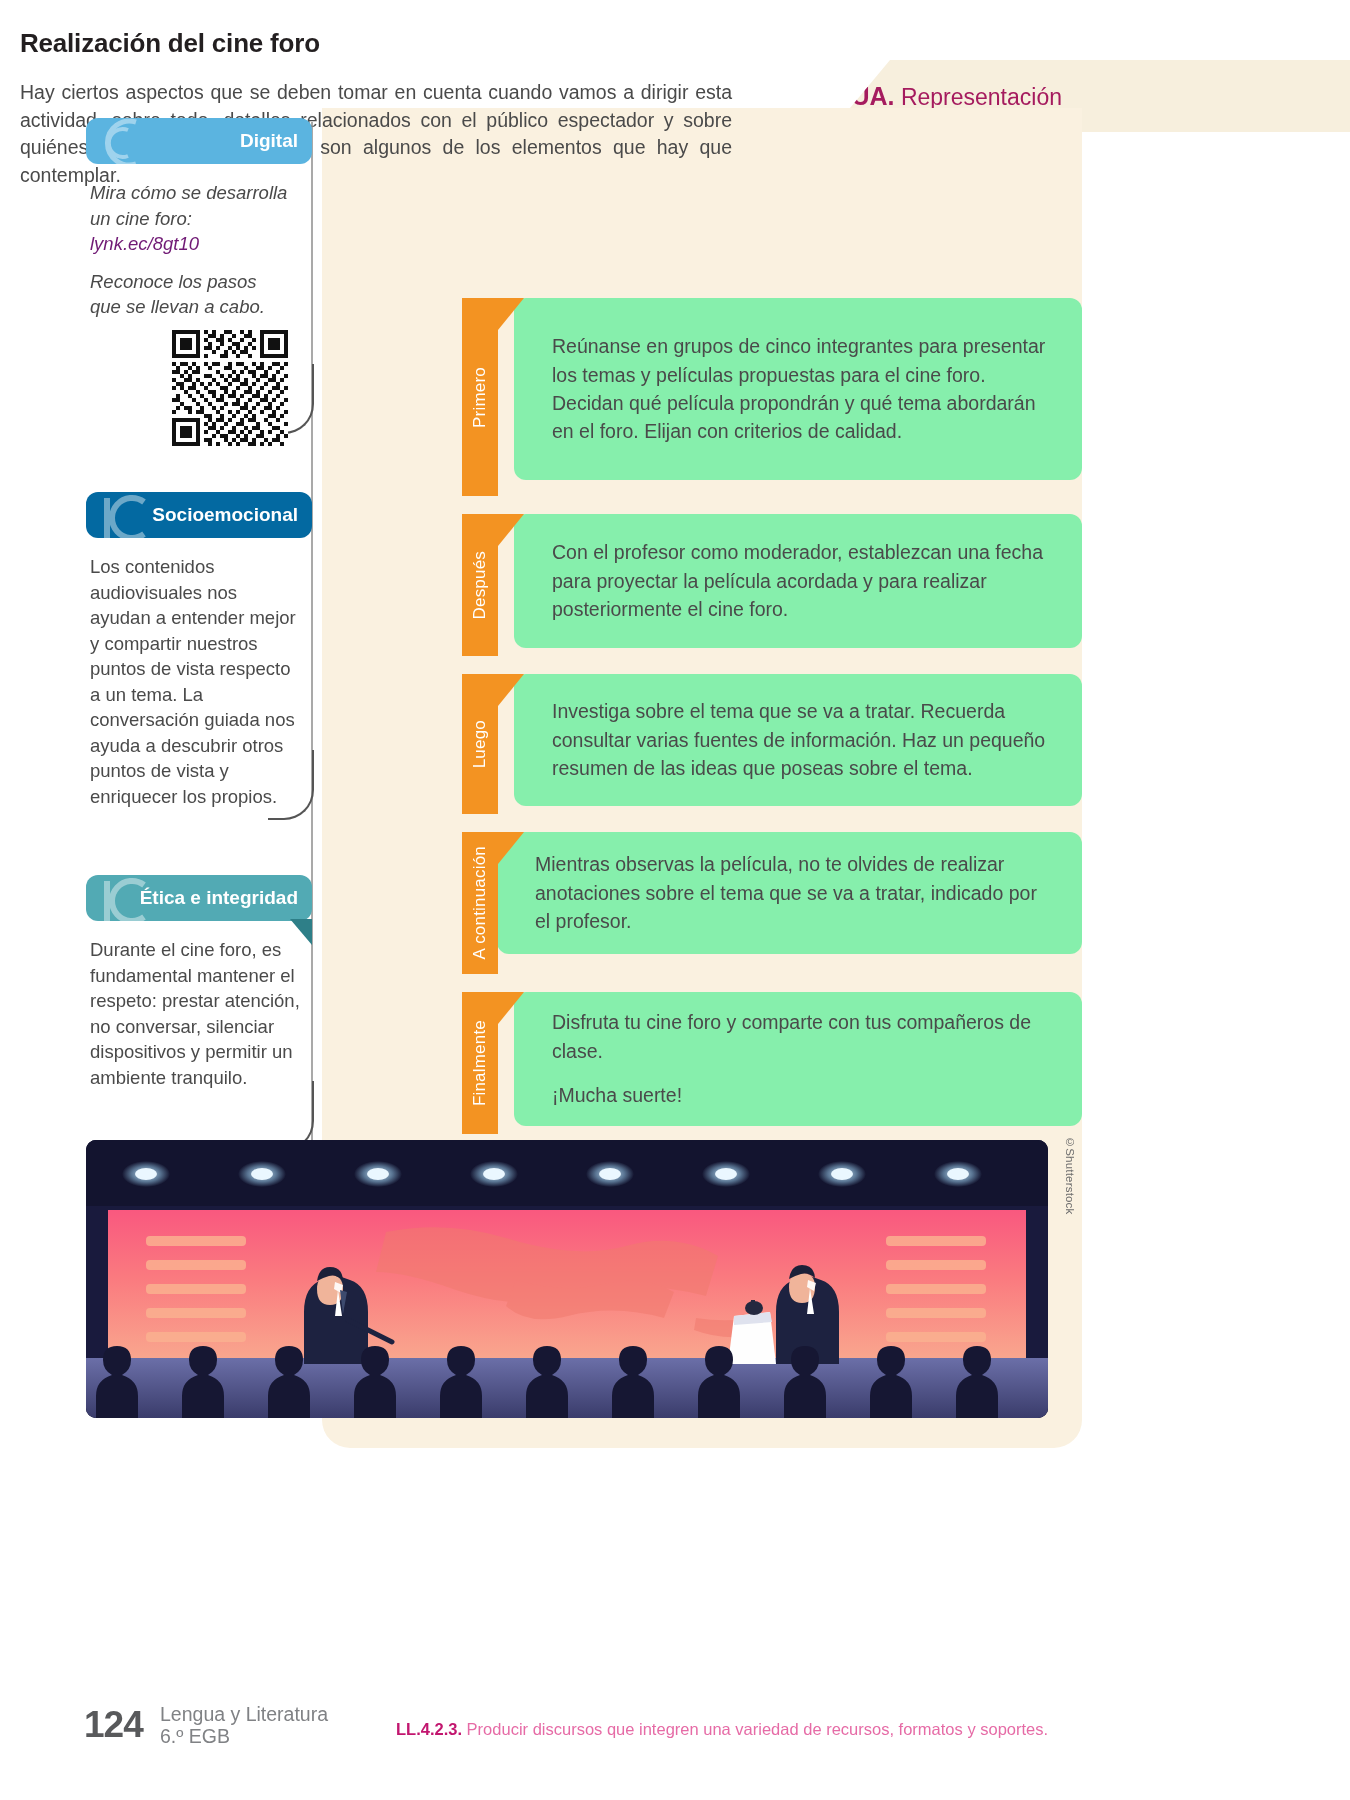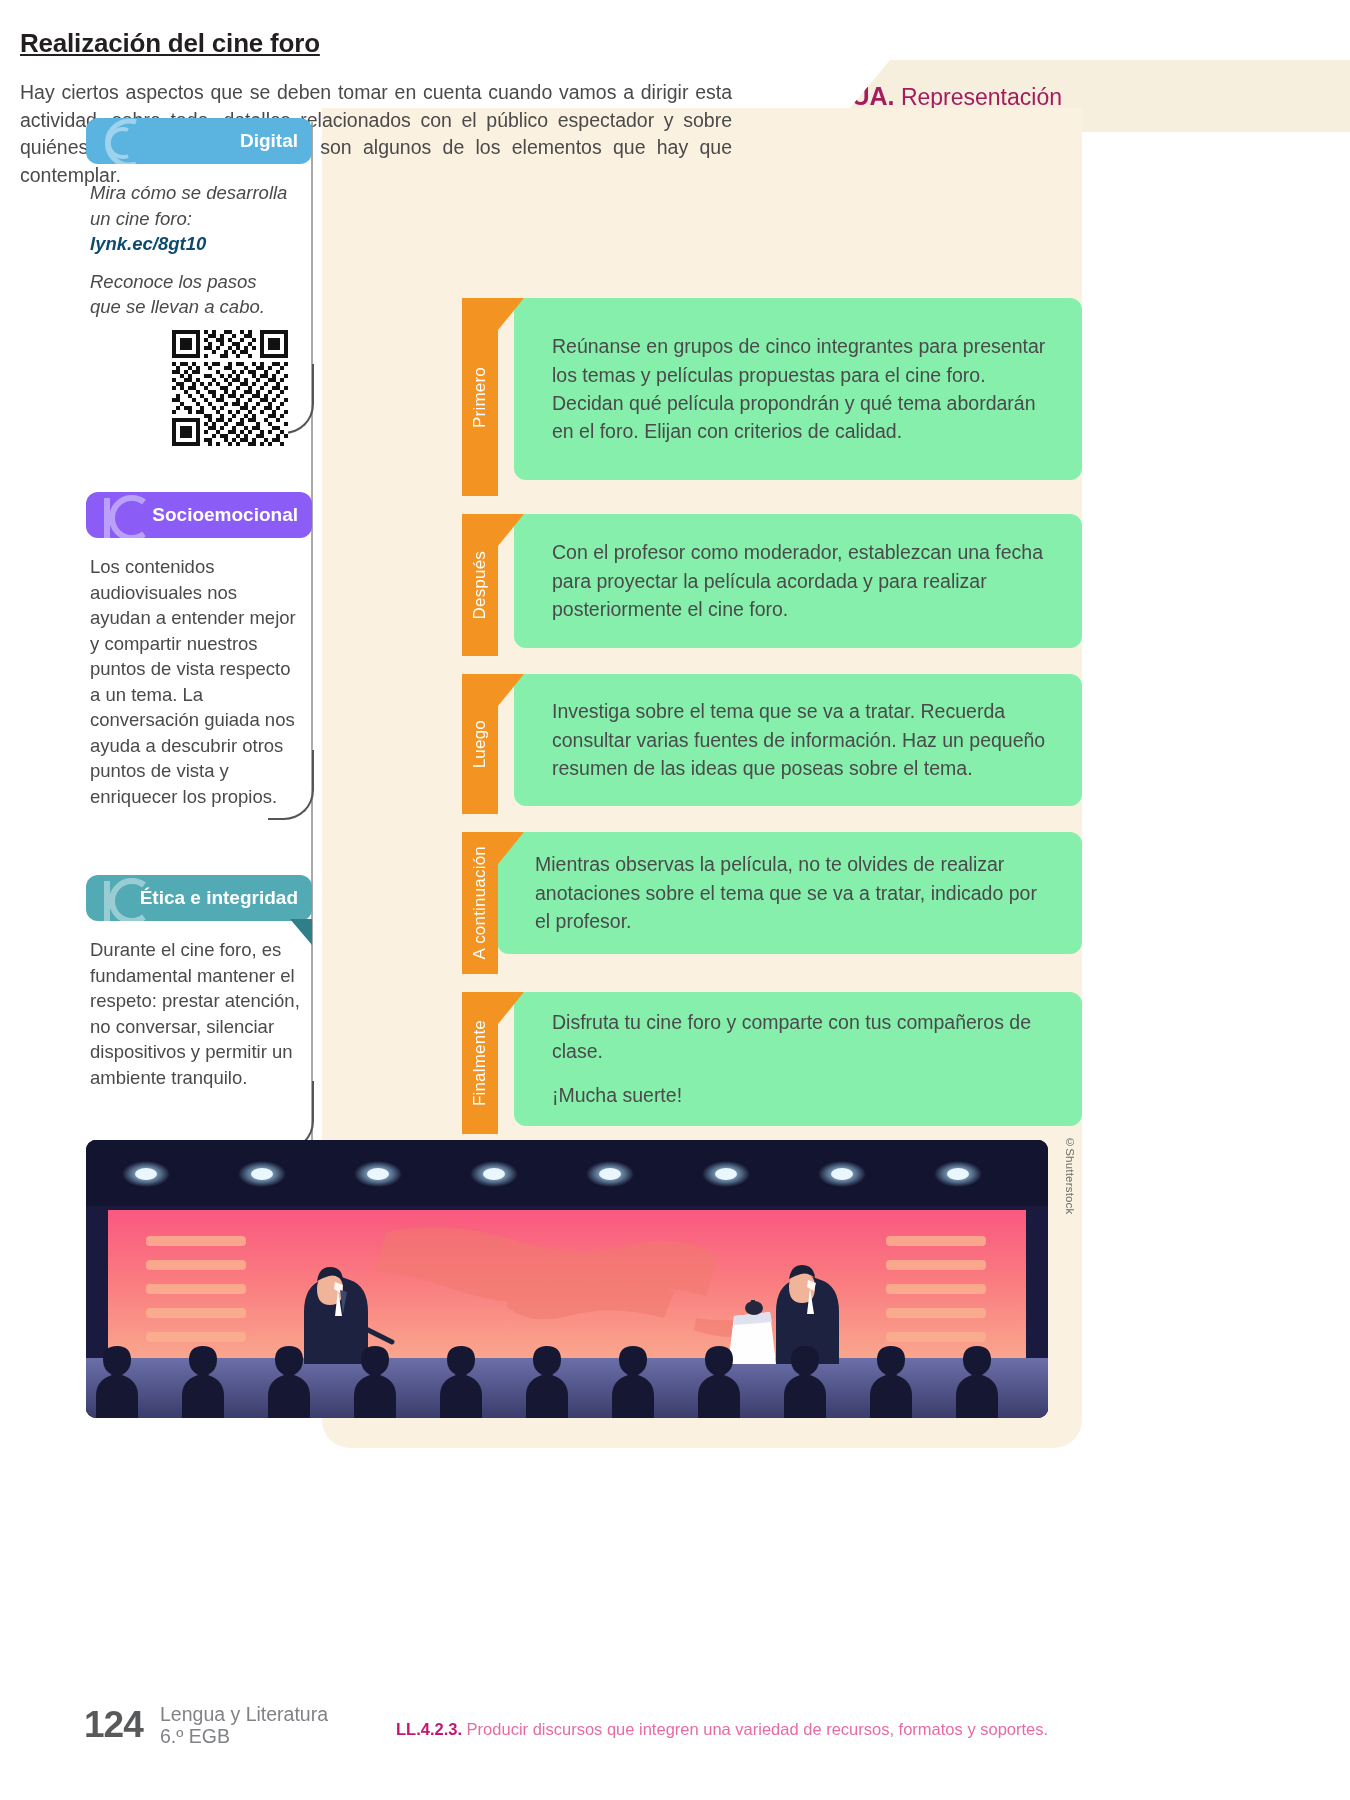--- a/index.html
+++ b/index.html
@@ -27,21 +27,21 @@
   
   .main-col {
     position: absolute; top: 108px; left: 322px;
     width: 760px; height: 1340px;
     background: #faf1e0;
     border-radius: 0 0 28px 28px;
   }
   .main-inner { position: absolute; top: 0; left: 0; width: 760px; padding: 28px 28px 0 20px; }
   .main-title {
     font-size: 26px; font-weight: bold; color: #231f20;
-    letter-spacing: -0.2px; margin-bottom: 20px; text-decoration: underline;
+    letter-spacing: -0.2px; margin-bottom: 20px;
   }
   .main-intro {
     font-size: 19.5px; color: #4a4a4a; line-height: 1.42;
     text-align: justify; text-justify: inter-word;
   }
 
   
   .steps { position: absolute; top: 282px; left: 462px; width: 620px; }
   .step { position: relative; margin-bottom: 18px; }
   .step-card {
@@ -84,21 +84,21 @@
     display: flex; align-items: center; justify-content: flex-end;
     padding-right: 14px; overflow: hidden;
   }
   .side-head-title { color: #fff; font-size: 19px; font-weight: bold; z-index: 2; }
   .side-icon { position: absolute; left: 6px; top: -6px; width: 76px; height: 62px; opacity: .42; z-index: 1; }
   .side-body {
     font-size: 18.5px; color: #4a4a4a; line-height: 1.38;
     text-align: left; padding: 16px 12px 0 4px;
   }
   .side-body.italic { font-style: italic; }
-  .side-link { color: #0c4a6e; font-weight: bold; font-style: italic; }
+  .side-link { color: #701a75; font-weight: normal; font-style: italic; }
   .bubble-tail {
     position: absolute; right: -2px; width: 46px; height: 70px;
     border-right: 2.2px solid #555; border-bottom: 2.2px solid #555;
     border-bottom-right-radius: 30px;
   }
   .tail-notch {
     position: absolute; width: 0; height: 0;
     border-left: 22px solid transparent;
     border-top: 26px solid #2e7f88;
   }
@@ -458,21 +458,21 @@
           <rect x="16" y="28" width="1" height="1"></rect>
           <rect x="19" y="28" width="2" height="1"></rect>
           <rect x="22" y="28" width="1" height="1"></rect>
           <rect x="24" y="28" width="1" height="1"></rect>
           <rect x="27" y="28" width="1" height="1"></rect>
       </g>
     </svg>
   </div>
 
   <div class="side-box" style="top:492px;">
-    <div class="side-head" style="background:#8b5cf6;">
+    <div class="side-head" style="background:#0369a1;">
       <svg class="side-icon" viewBox="0 0 76 62">
         <rect x="12" y="12" width="6" height="40" fill="#fff"></rect>
         <path d="M52 16 A20 20 0 1 0 52 48" fill="none" stroke="#fff" stroke-width="6"></path>
       </svg>
       <span class="side-head-title">Socioemocional</span>
     </div>
     <div class="side-body">Los contenidos audiovisuales nos ayudan a entender mejor y compartir nuestros puntos de vista respecto a un tema. La conversación guiada nos ayuda a descubrir otros puntos de vista y enriquecer los propios.</div>
     <div class="bubble-tail" style="top:258px;"></div>
   </div>
 

